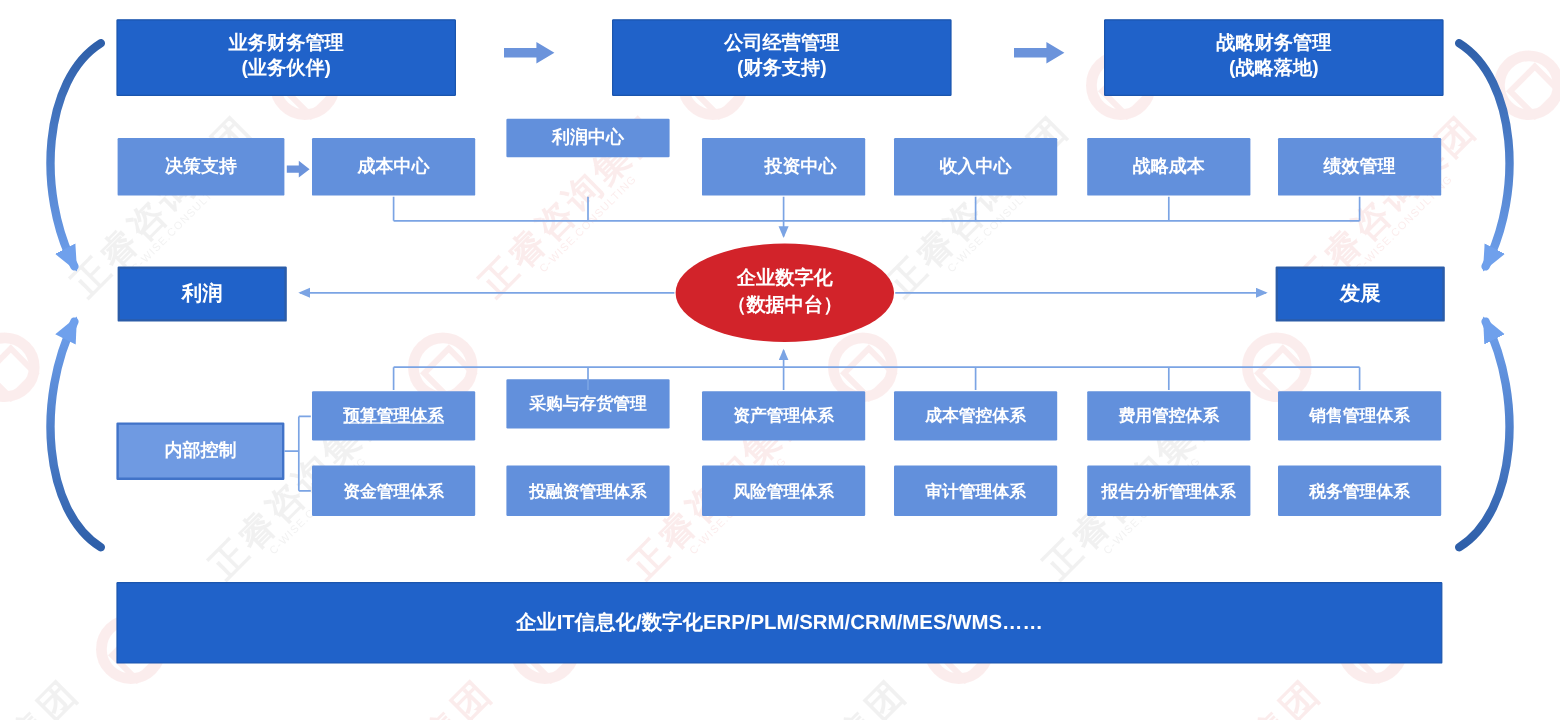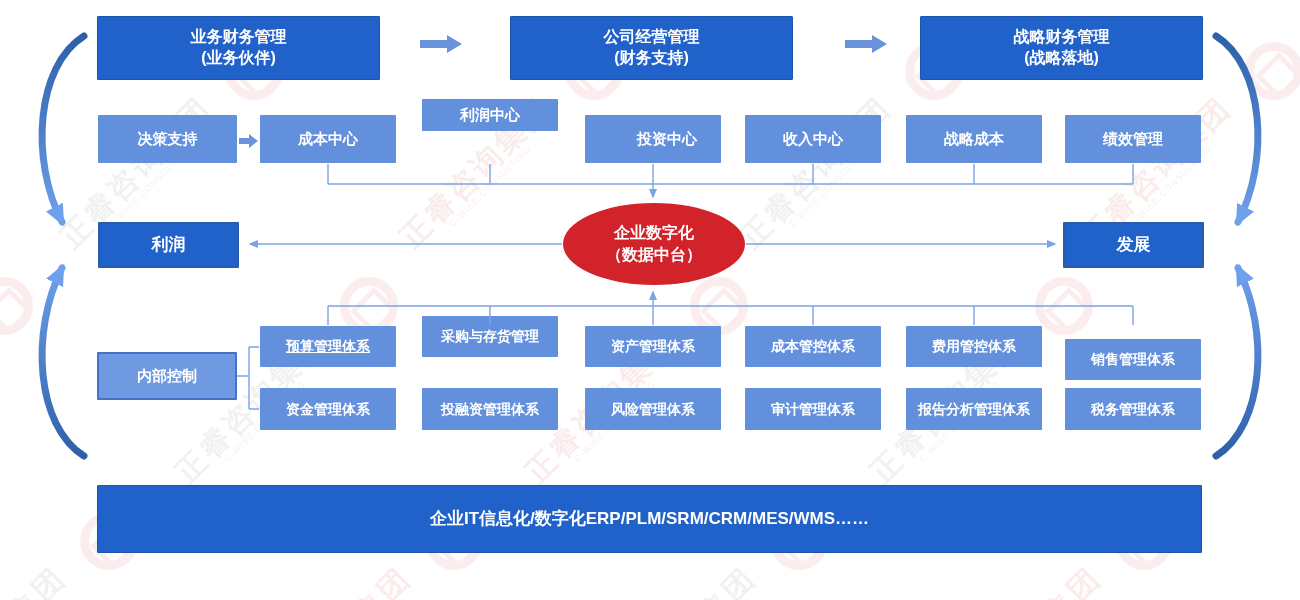--- a/index.html
+++ b/index.html
@@ -134,20 +134,20 @@
     <div class="box mid fs15" style="left: 422px; top: 99px; width: 136px; height: 32px;">利润中心</div>
     <div class="box mid fs15" style="left: 585px; top: 115px; width: 136px; height: 48px; padding-left: 28px;">投资中心</div>
     <div class="box mid fs15" style="left: 745px; top: 115px; width: 136px; height: 48px;">收入中心</div>
     <div class="box mid fs15" style="left: 906px; top: 115px; width: 136px; height: 48px;">战略成本</div>
     <div class="box mid fs15" style="left: 1065px; top: 115px; width: 136px; height: 48px;">绩效管理</div>
     <div class="box mid fs14" style="left: 260px; top: 326px; width: 136px; height: 41px; text-decoration: underline;">预算管理体系</div>
     <div class="box mid fs14" style="left: 422px; top: 316px; width: 136px; height: 41px;">采购与存货管理</div>
     <div class="box mid fs14" style="left: 585px; top: 326px; width: 136px; height: 41px;">资产管理体系</div>
     <div class="box mid fs14" style="left: 745px; top: 326px; width: 136px; height: 41px;">成本管控体系</div>
     <div class="box mid fs14" style="left: 906px; top: 326px; width: 136px; height: 41px;">费用管控体系</div>
-    <div class="box mid fs14" style="left: 1065px; top: 326px; width: 136px; height: 41px; margin-top: 13px;">销售管理体系</div>
+    <div class="box mid fs14" style="left: 1065px; top: 326px; width: 136px; height: 41px;">销售管理体系</div>
     <div class="box mid fs14" style="left: 260px; top: 388px; width: 136px; height: 42px;">资金管理体系</div>
     <div class="box mid fs14" style="left: 422px; top: 388px; width: 136px; height: 42px;">投融资管理体系</div>
     <div class="box mid fs14" style="left: 585px; top: 388px; width: 136px; height: 42px;">风险管理体系</div>
     <div class="box mid fs14" style="left: 745px; top: 388px; width: 136px; height: 42px;">审计管理体系</div>
     <div class="box mid fs14" style="left: 906px; top: 388px; width: 136px; height: 42px;">报告分析管理体系</div>
     <div class="box mid fs14" style="left: 1065px; top: 388px; width: 136px; height: 42px;">税务管理体系</div>
   </div>
 
 </body></html>

